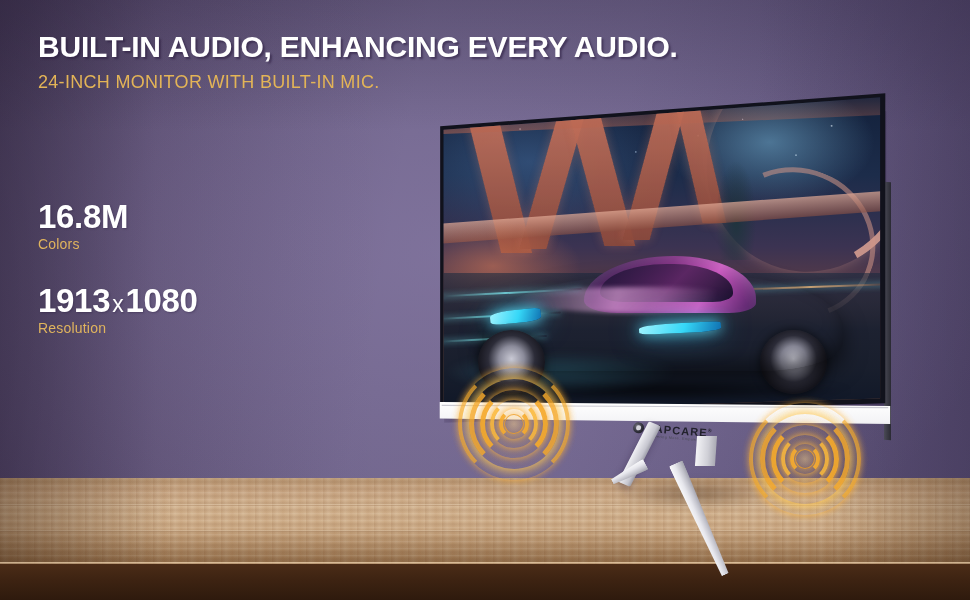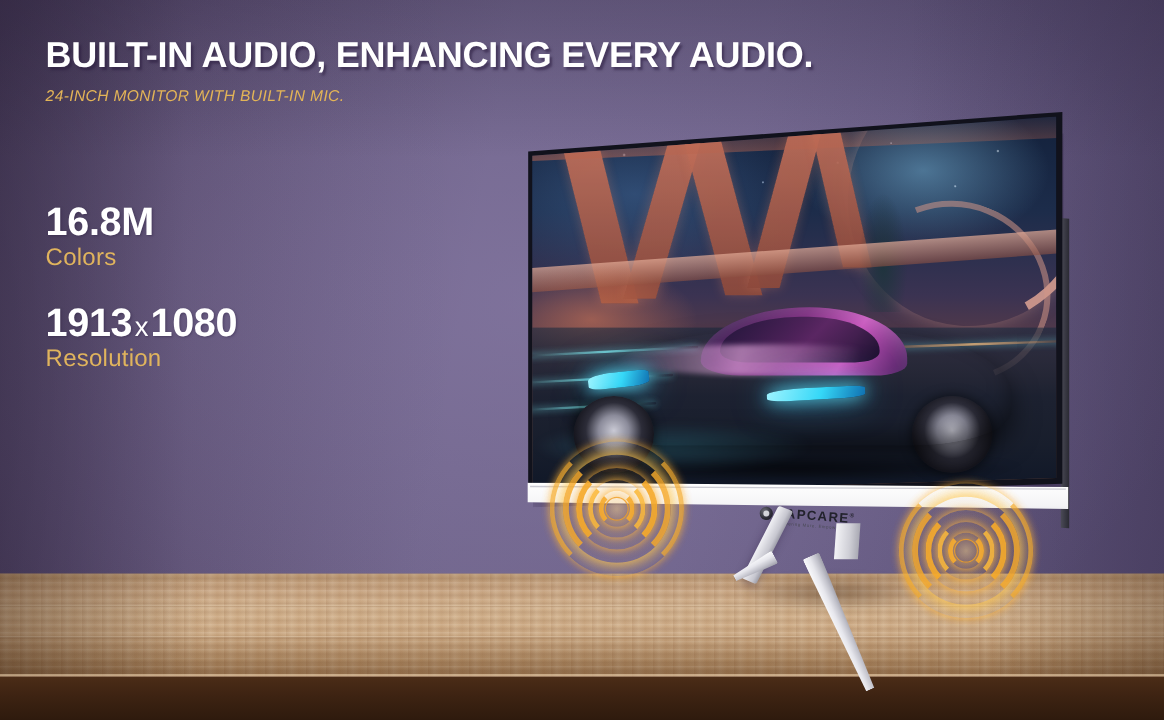--- a/index.html
+++ b/index.html
@@ -69,36 +69,36 @@
 
   
   .headline {
     position:absolute; left:38px; top:30px;
     font-size:30px; font-weight:bold; letter-spacing:-0.2px;
     color:#ffffff; white-space:nowrap;
     text-shadow:2px 2px 2px rgba(40,25,60,0.55);
   }
   .subhead {
     position:absolute; left:38px; top:72px;
-    font-size:13px; font-weight:500; letter-spacing:0.3px;
-    color:#e3b457; white-space:nowrap;font-style:italic;
-  }
-
-  
-  .spec { position:absolute; left:38px; white-space:nowrap; }
+    font-size:18px; font-weight:500; letter-spacing:0.3px;
+    color:#e3b457; white-space:nowrap;
+  }
+
+  
+  .spec { position:absolute; left:38px; white-space:nowrap;margin-top:32px; }
   .spec .value {
     font-size:33px; font-weight:bold; color:#ffffff;
     letter-spacing:-0.3px; line-height:1.06;
     text-shadow:1px 1px 2px rgba(40,25,60,0.38);
   }
   .spec .value .mul {
     font-size:23px; font-weight:400; padding:0 2px;
   }
   .spec .label {
-    font-size:20px; font-weight:400; color:#e0b45d;
+    font-size:14px; font-weight:400; color:#e0b45d;
     letter-spacing:0.2px; margin-top:1px;
   }
   #spec-colors { top:168px; }
   #spec-res    { top:252px; }
   #spec-input  { top:341px; }
 
   
   .monitor {
     position:absolute; left:437px; top:88px;
     width:460px; height:400px;

